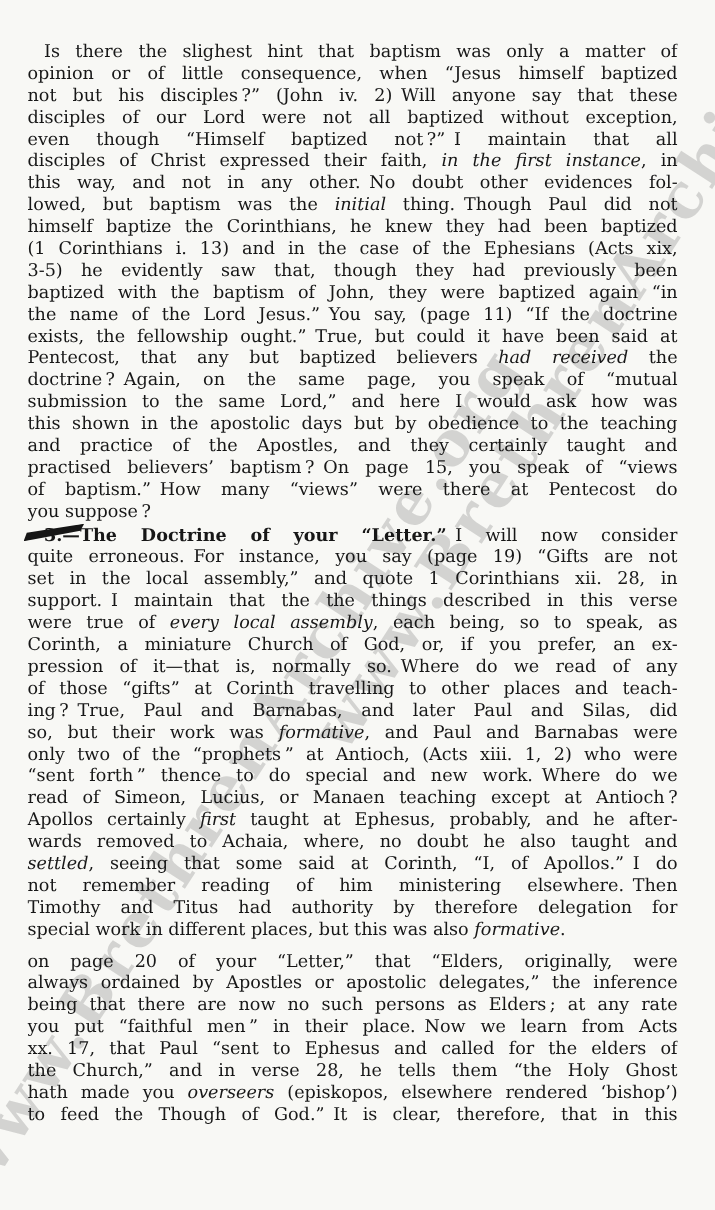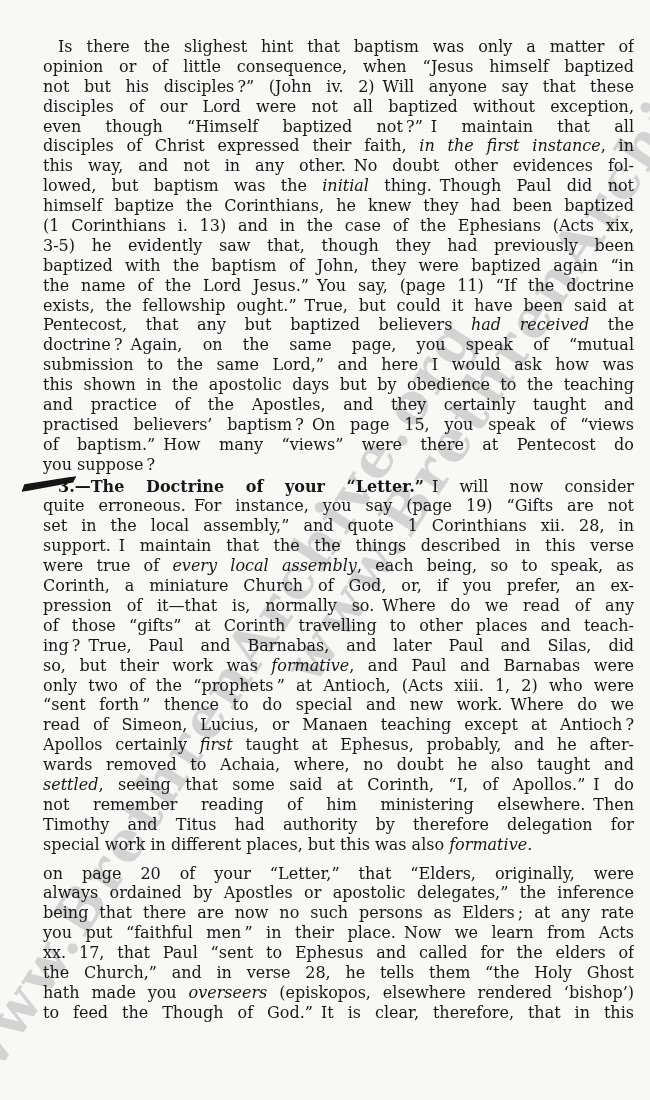--- a/index.html
+++ b/index.html
@@ -17,21 +17,21 @@
   .watermark-layer{position:absolute;inset:0;z-index:1;pointer-events:none;}
   .watermark-text{
     position:absolute;
     font-family:"DejaVu Serif","Liberation Serif",serif;
     font-weight:bold;
     white-space:nowrap;
     letter-spacing:4px;
     transform-origin:0 50%;
   }
   .content{
-    position:absolute;left:43px;top:37px;width:591px;z-index:2;
+    position:absolute;left:25px;top:37px;width:591px;z-index:2;
     font-size:16px;line-height:19.9px;color:#171717;
   }
   .para{margin:0;}
   .line{
     text-align:justify;
     text-align-last:justify;
     height:19.9px;
     overflow:hidden;
     white-space:normal;
   }

